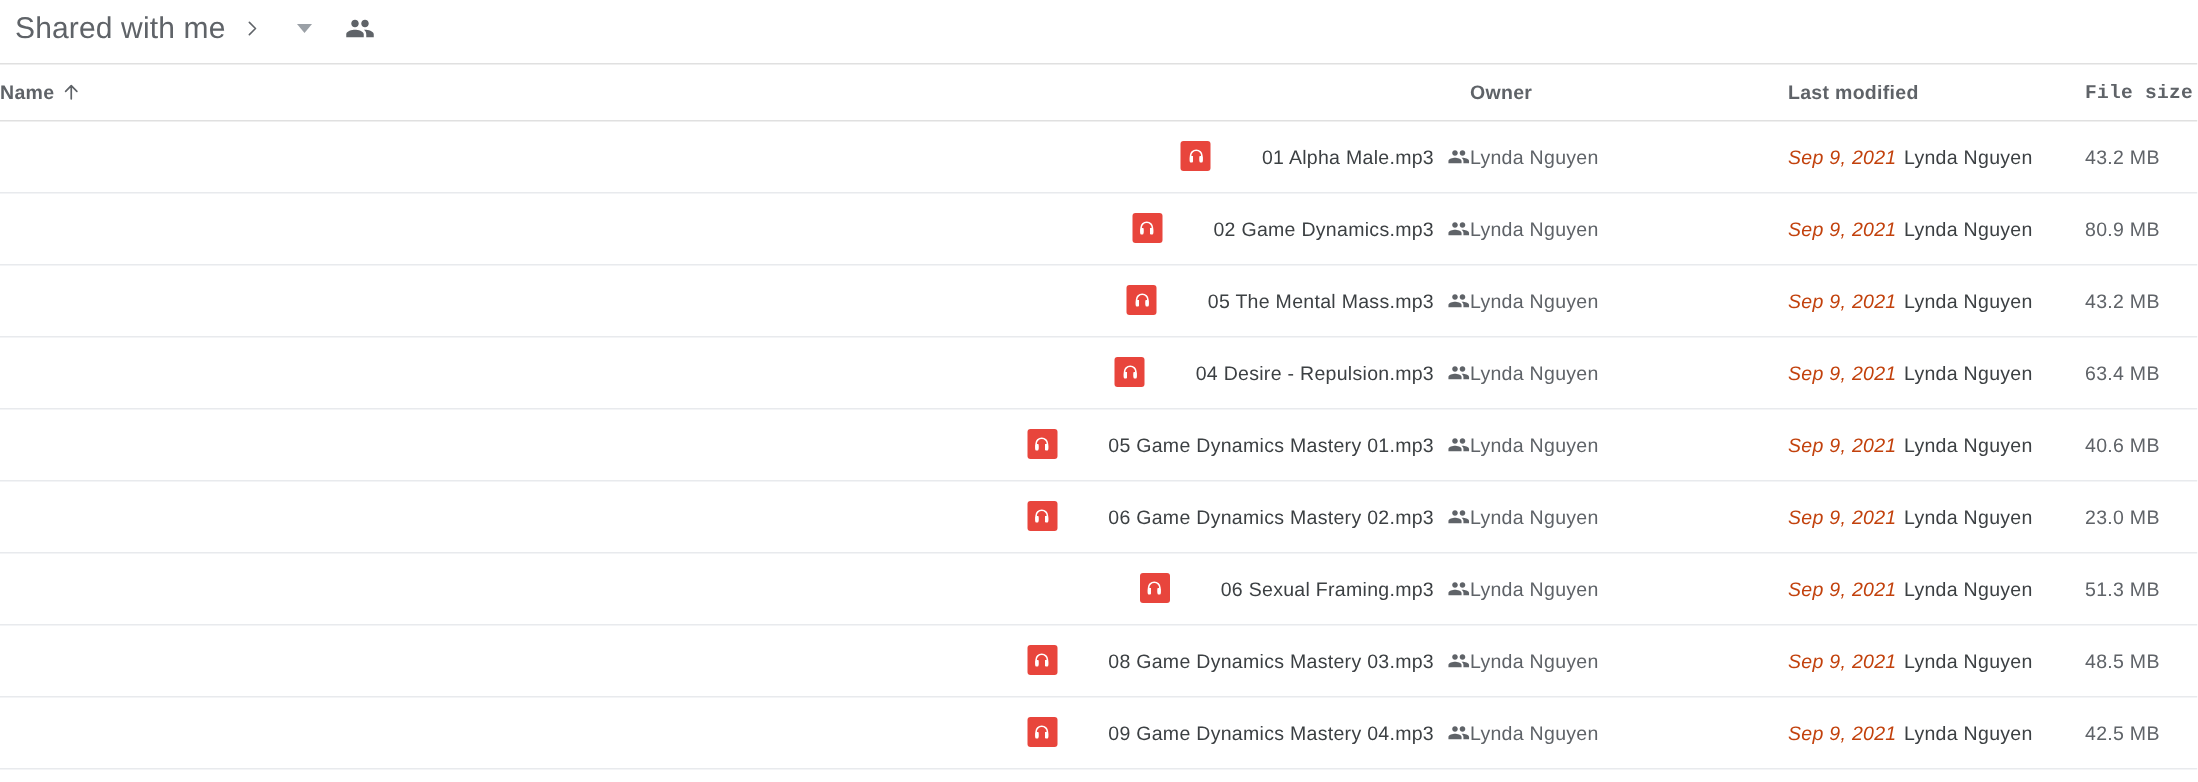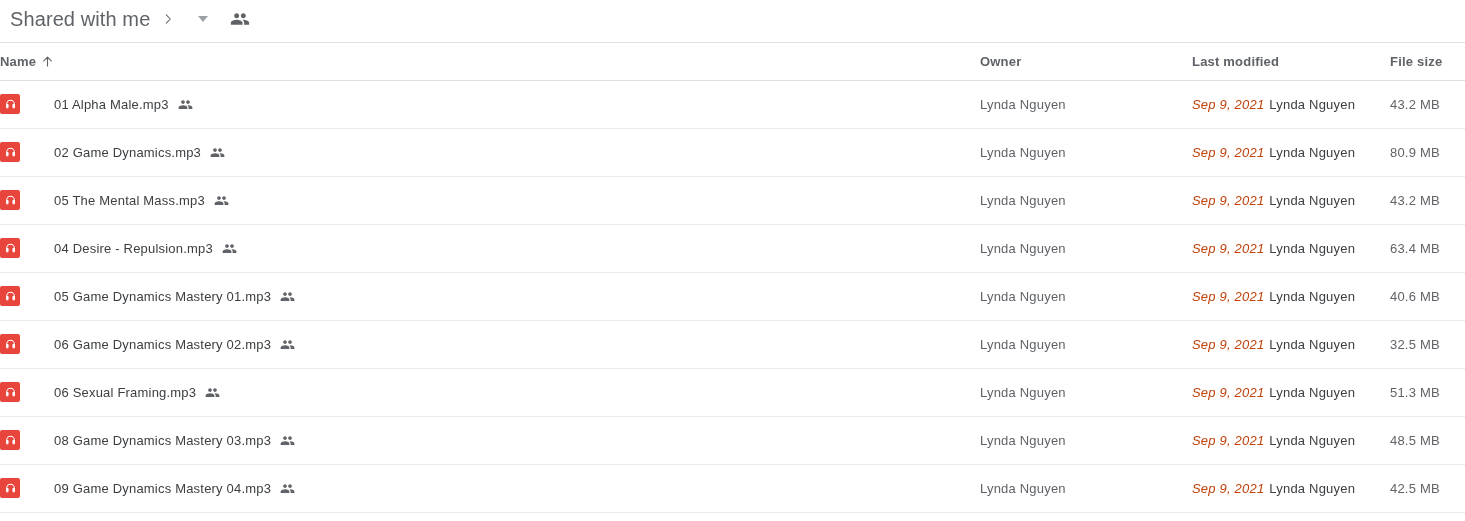--- a/index.html
+++ b/index.html
@@ -72,21 +72,21 @@
     color: #5f6368;
     text-align: left;
     vertical-align: middle;
     border-bottom: 1px solid #e0e0e0;
     padding: 0;
     letter-spacing: 0.2px;
   }
   .th-name      { padding-left: 10px; width: 980px; }
   .th-owner     { width: 212px; }
   .th-modified  { width: 198px; }
-  .th-size      { width: 75px; text-align: right; padding-right: 14px; }
+  .th-size      { width: 75px; text-align: right; padding-right: 14px; font-family: Liberation Mono, monospace; }
 
   .name-head-inner {
     display: inline-flex;
     align-items: center;
     gap: 4px;
     cursor: pointer;
   }
   .sort-arrow { display: flex; align-items: center; color: #5f6368; }
 
   .file-table tbody tr {
@@ -100,20 +100,21 @@
     color: #5f6368;
     letter-spacing: 0.2px;
   }
 
   .cell-name {
     padding-left: 10px;
   }
   .name-inner {
     display: flex;
     align-items: center;
+    justify-content: flex-end;
   }
   .file-icon {
     width: 20px;
     height: 20px;
     background: #e8453c;
     border-radius: 2px;
     display: inline-flex;
     align-items: center;
     justify-content: center;
     flex: 0 0 auto;
@@ -332,21 +333,21 @@
             <svg width="15" height="15" viewBox="0 0 24 24" aria-hidden="true">
               <path fill="#5f6368" d="M16 11c1.66 0 2.99-1.34 2.99-3S17.66 5 16 5c-1.66 0-3 1.34-3 3s1.34 3 3 3zm-8 0c1.66 0 2.99-1.34 2.99-3S9.66 5 8 5C6.34 5 5 6.34 5 8s1.34 3 3 3zm0 2c-2.33 0-7 1.17-7 3.5V19h14v-2.5c0-2.33-4.67-3.5-7-3.5zm8 0c-.29 0-.62.02-.97.05 1.16.84 1.97 1.97 1.97 3.45V19h6v-2.5c0-2.33-4.67-3.5-7-3.5z"></path>
             </svg>
           </span>
         </span>
       </td>
       <td class="cell-owner">Lynda Nguyen</td>
       <td class="cell-modified">
         <span class="mod-date">Sep 9, 2021</span><span class="mod-user">Lynda Nguyen</span>
       </td>
-      <td class="cell-size">32.5 MB</td>
+      <td class="cell-size">23.0 MB</td>
     </tr>
 
     <tr>
       <td class="cell-name">
         <span class="name-inner">
           <span class="file-icon">
             <svg width="13" height="13" viewBox="0 0 24 24" aria-hidden="true">
               <path fill="#ffffff" d="M12 3a8 8 0 00-8 8v6h4v-6H6a6 6 0 0112 0h-2v6h4v-6a8 8 0 00-8-8z"></path>
               <rect x="4" y="12" width="4" height="7" rx="1.2" fill="#ffffff"></rect>
               <rect x="16" y="12" width="4" height="7" rx="1.2" fill="#ffffff"></rect>

